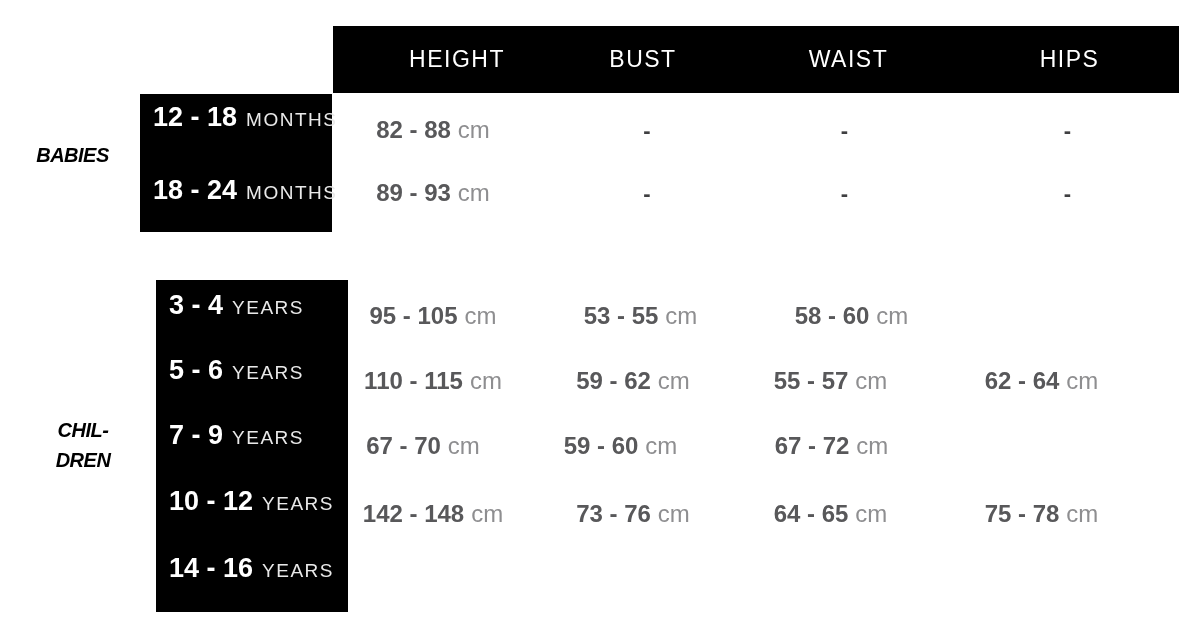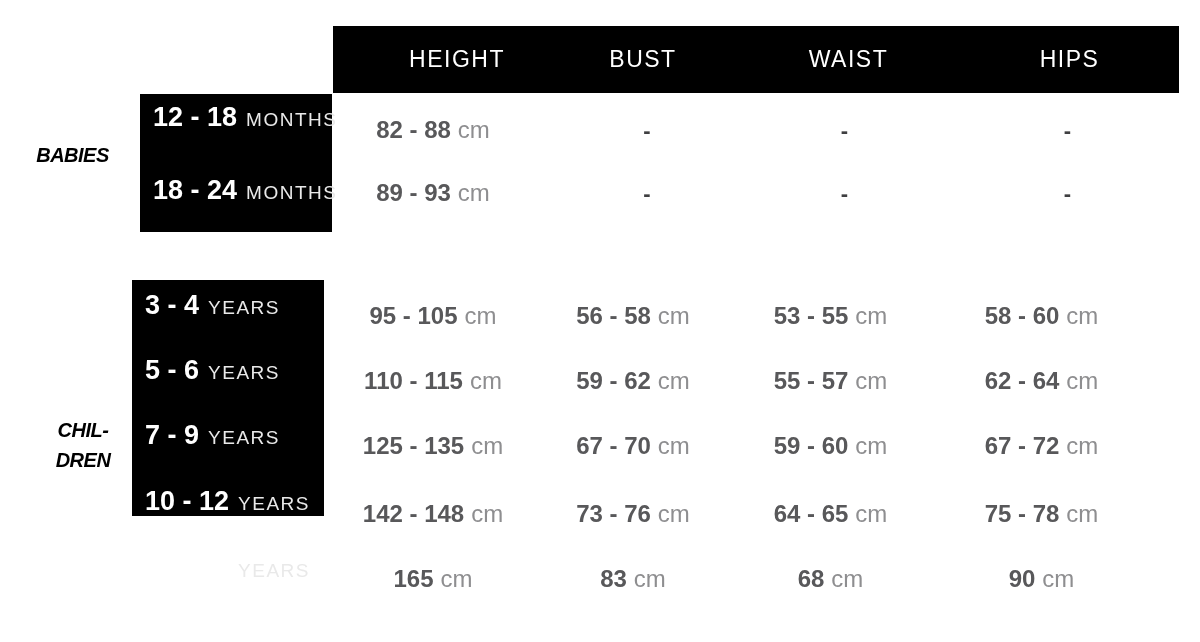--- a/index.html
+++ b/index.html
@@ -52,21 +52,21 @@
     letter-spacing: -0.5px;
     text-align: center;
   }
   .babies-label   { left: 0;    top: 140px; width: 145px; }
   .children-label { left: 22px; top: 415px; width: 122px; }
   .group-label .line { display: block; }
 
   
   .side-box { position: absolute; background: #000000; }
   .babies-box   { left: 140px; top: 94px;  width: 192px; height: 138px; }
-  .children-box { left: 132px; top: 280px; width: 192px; height: 236px; }
+  .children-box { left: 156px; top: 280px; width: 192px; height: 332px; }
   .box-row {
     position: absolute;
     left: 13px;
     display: flex;
     align-items: baseline;
     white-space: nowrap;
     line-height: 30px;
   }
   .box-num  { color: #ffffff; font-weight: bold; font-size: 27px; }
   .box-unit { color: #e9e9e9; font-size: 19px; letter-spacing: 1.5px; margin-left: 9px; }
@@ -169,46 +169,38 @@
     <div class="cell c1">
       <span class="num">89 - 93</span><span class="unit">cm</span>
     </div>
     <div class="cell c2 empty"><span class="dash">-</span></div>
     <div class="cell c3 empty"><span class="dash">-</span></div>
     <div class="cell c4 empty"><span class="dash">-</span></div>
   </div>
 
   <div class="data-row" style="top:296px">
     <div class="cell c1"><span class="num">95 - 105</span><span class="unit">cm</span></div>
-    <div class="cell c2"><span class="num">56 - 58</span><span class="unit">cm</span></div>
     <div class="cell c3"><span class="num">53 - 55</span><span class="unit">cm</span></div>
     <div class="cell c4"><span class="num">58 - 60</span><span class="unit">cm</span></div>
   </div>
 
   <div class="data-row" style="top:361px">
     <div class="cell c1"><span class="num">110 - 115</span><span class="unit">cm</span></div>
     <div class="cell c2"><span class="num">59 - 62</span><span class="unit">cm</span></div>
     <div class="cell c3"><span class="num">55 - 57</span><span class="unit">cm</span></div>
     <div class="cell c4"><span class="num">62 - 64</span><span class="unit">cm</span></div>
   </div>
 
   <div class="data-row" style="top:426px">
-    <div class="cell c1"><span class="num">125 - 135</span><span class="unit">cm</span></div>
     <div class="cell c2"><span class="num">67 - 70</span><span class="unit">cm</span></div>
     <div class="cell c3"><span class="num">59 - 60</span><span class="unit">cm</span></div>
     <div class="cell c4"><span class="num">67 - 72</span><span class="unit">cm</span></div>
   </div>
 
   <div class="data-row" style="top:494px">
     <div class="cell c1"><span class="num">142 - 148</span><span class="unit">cm</span></div>
     <div class="cell c2"><span class="num">73 - 76</span><span class="unit">cm</span></div>
     <div class="cell c3"><span class="num">64 - 65</span><span class="unit">cm</span></div>
     <div class="cell c4"><span class="num">75 - 78</span><span class="unit">cm</span></div>
   </div>
 
-  <div class="data-row" style="top:559px">
-    <div class="cell c1"><span class="num">165</span><span class="unit">cm</span></div>
-    <div class="cell c2"><span class="num">83</span><span class="unit">cm</span></div>
-    <div class="cell c3"><span class="num">68</span><span class="unit">cm</span></div>
-    <div class="cell c4"><span class="num">90</span><span class="unit">cm</span></div>
-  </div>
 
 </div>
 
 </body></html>

